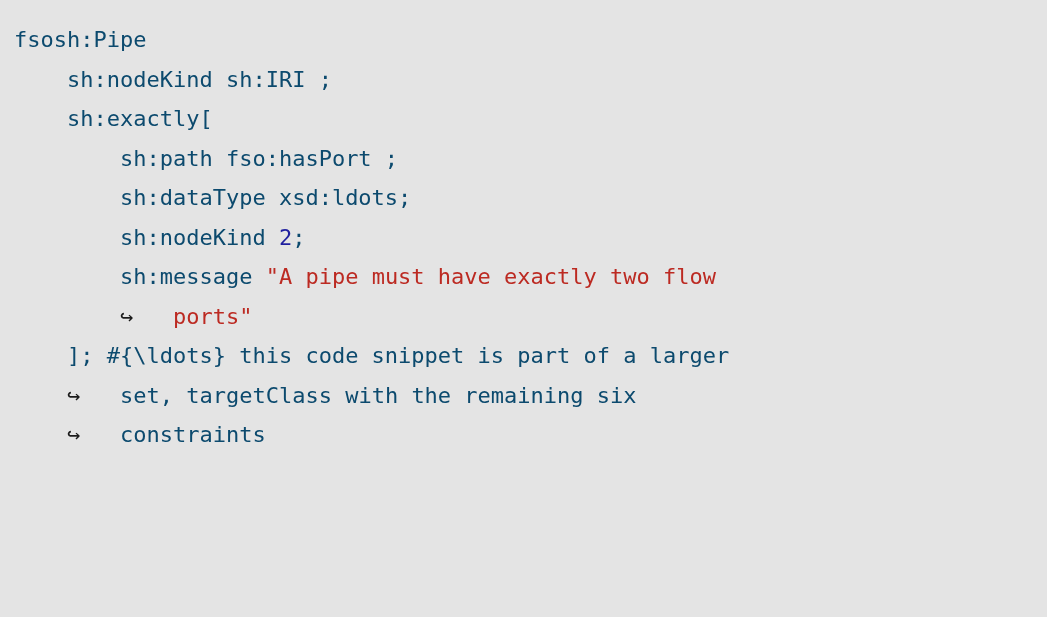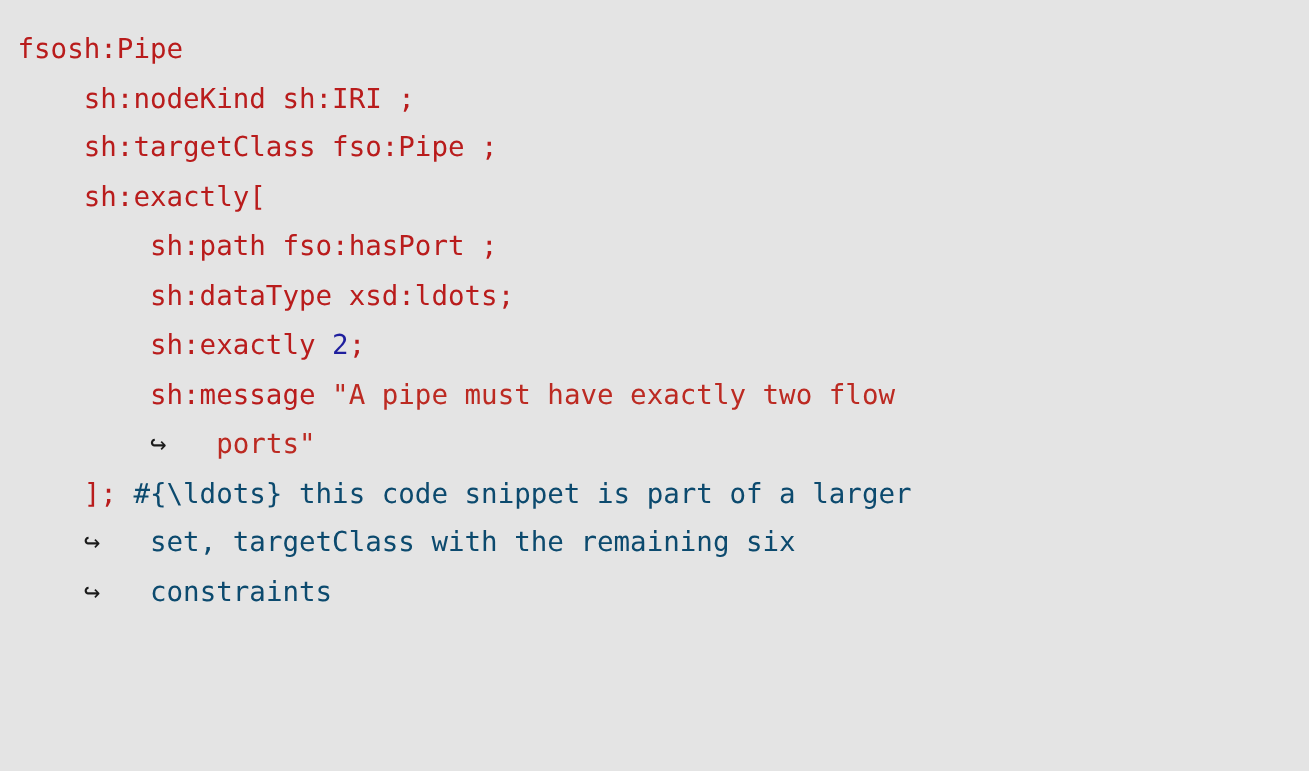--- a/index.html
+++ b/index.html
@@ -28,36 +28,35 @@
     font-size: 22px;
     line-height: 39.5px;
     height: 39.5px;
     white-space: pre;
     color: #1a1a1a;
     letter-spacing: 0px;
     font-weight: 400;
   }
 
   
-  .tok-default  { color: #b91c1c; }
+  .tok-default  { color: #0c4a6e; }
   .tok-keyword  { color: #a6199a; }
   .tok-number   { color: #1f1f9e; }
   .tok-string   { color: #bc2a22; }
   .tok-comment  { color: #0c4a6e; }
   .tok-arrow    { color: #1a1a1a; }
 </style>
 </head>
 <body>
 
 <div id="code-listing">
     <div class="code-line"><span class="tok-default">fsosh:Pipe</span></div>
     <div class="code-line"><span class="tok-default">    sh:nodeKind sh:IRI ;</span></div>
-    <div class="code-line"><span class="tok-default">    sh:targetClass fso:Pipe ;</span></div>
     <div class="code-line"><span class="tok-default">    sh:exactly[</span></div>
     <div class="code-line"><span class="tok-default">        sh:path fso:hasPort ;</span></div>
     <div class="code-line"><span class="tok-default">        sh:dataType xsd:ldots;</span></div>
-    <div class="code-line"><span class="tok-default">        sh:exactly </span><span class="tok-number">2</span><span class="tok-default">;</span></div>
+    <div class="code-line"><span class="tok-default">        sh:nodeKind </span><span class="tok-number">2</span><span class="tok-default">;</span></div>
     <div class="code-line"><span class="tok-default">        sh:message </span><span class="tok-string">"A pipe must have exactly two flow</span></div>
     <div class="code-line"><span class="tok-default">        </span><span class="tok-arrow">↪</span><span class="tok-default">   </span><span class="tok-string">ports"</span></div>
     <div class="code-line"><span class="tok-default">    ]; </span><span class="tok-comment">#{\ldots} this code snippet is part of a larger</span></div>
     <div class="code-line"><span class="tok-default">    </span><span class="tok-arrow">↪</span><span class="tok-default">   </span><span class="tok-comment">set, targetClass with the remaining six</span></div>
     <div class="code-line"><span class="tok-default">    </span><span class="tok-arrow">↪</span><span class="tok-default">   </span><span class="tok-comment">constraints</span></div>
   </div>
 
 </body></html>

